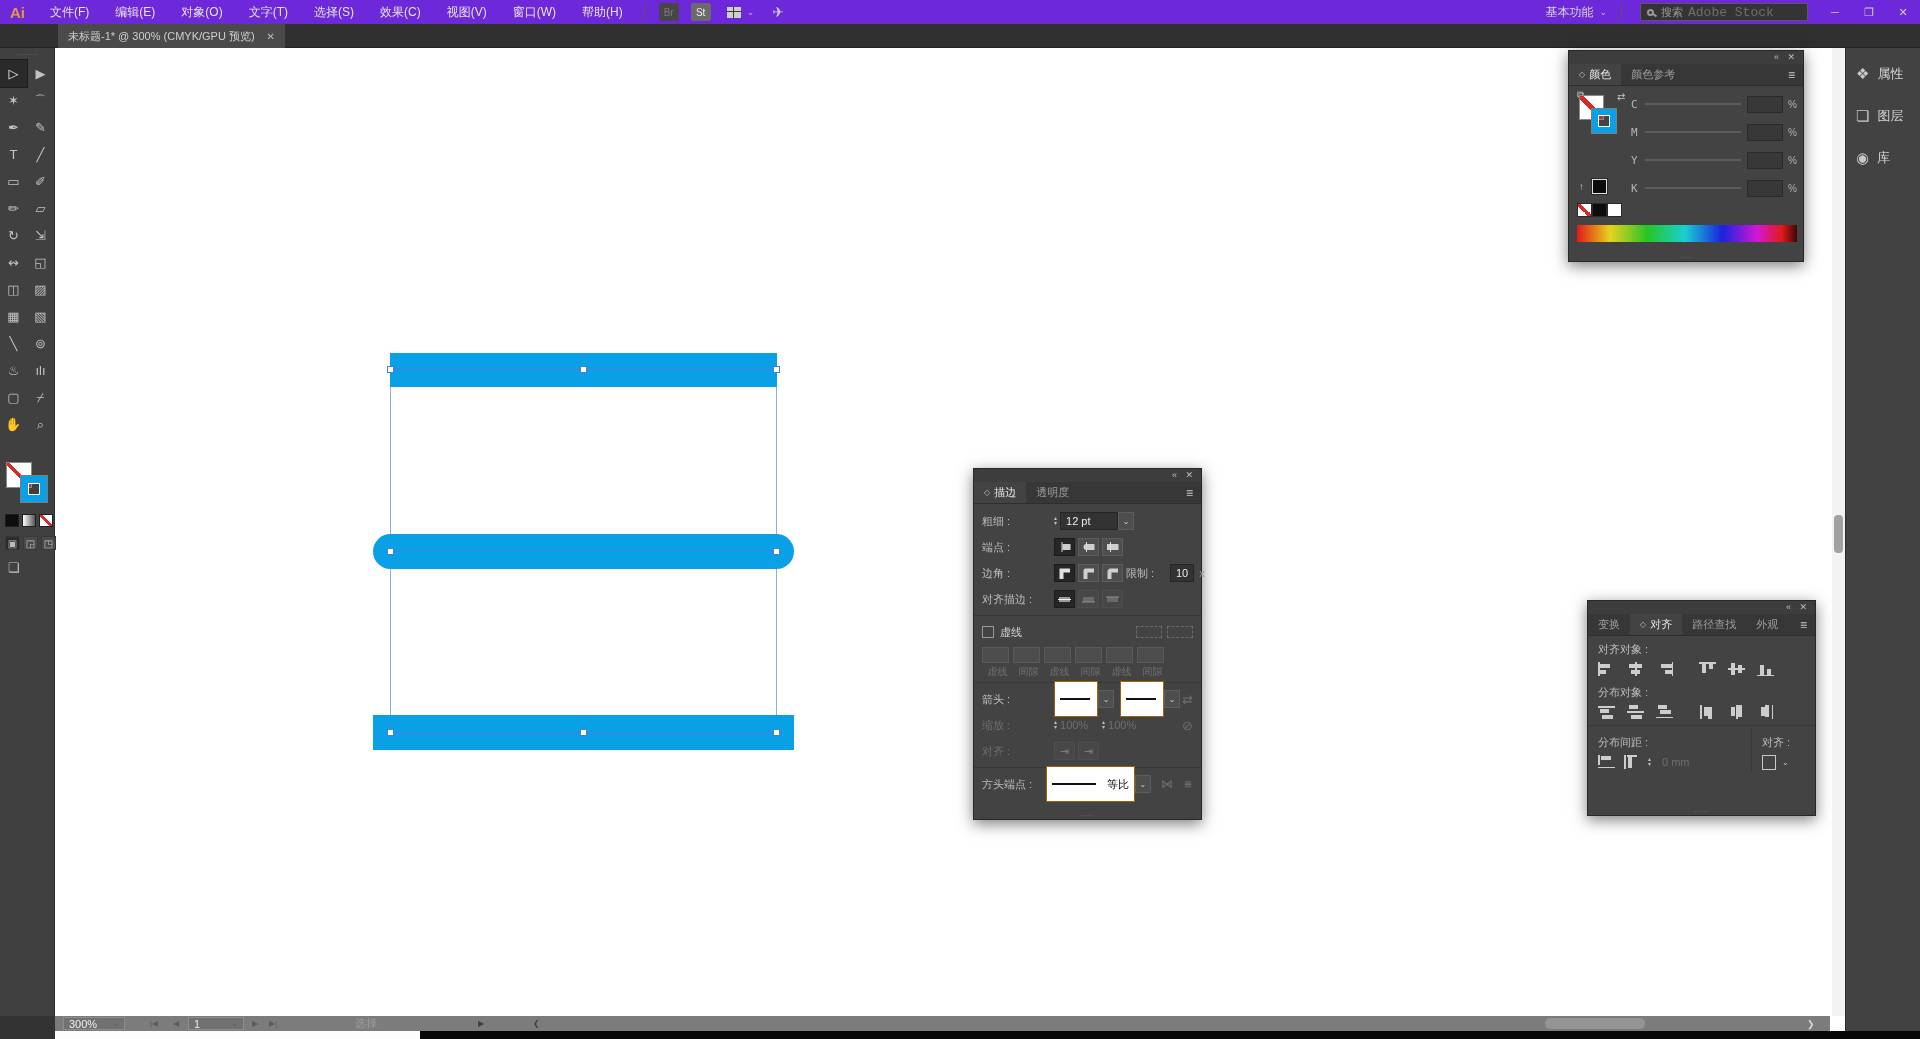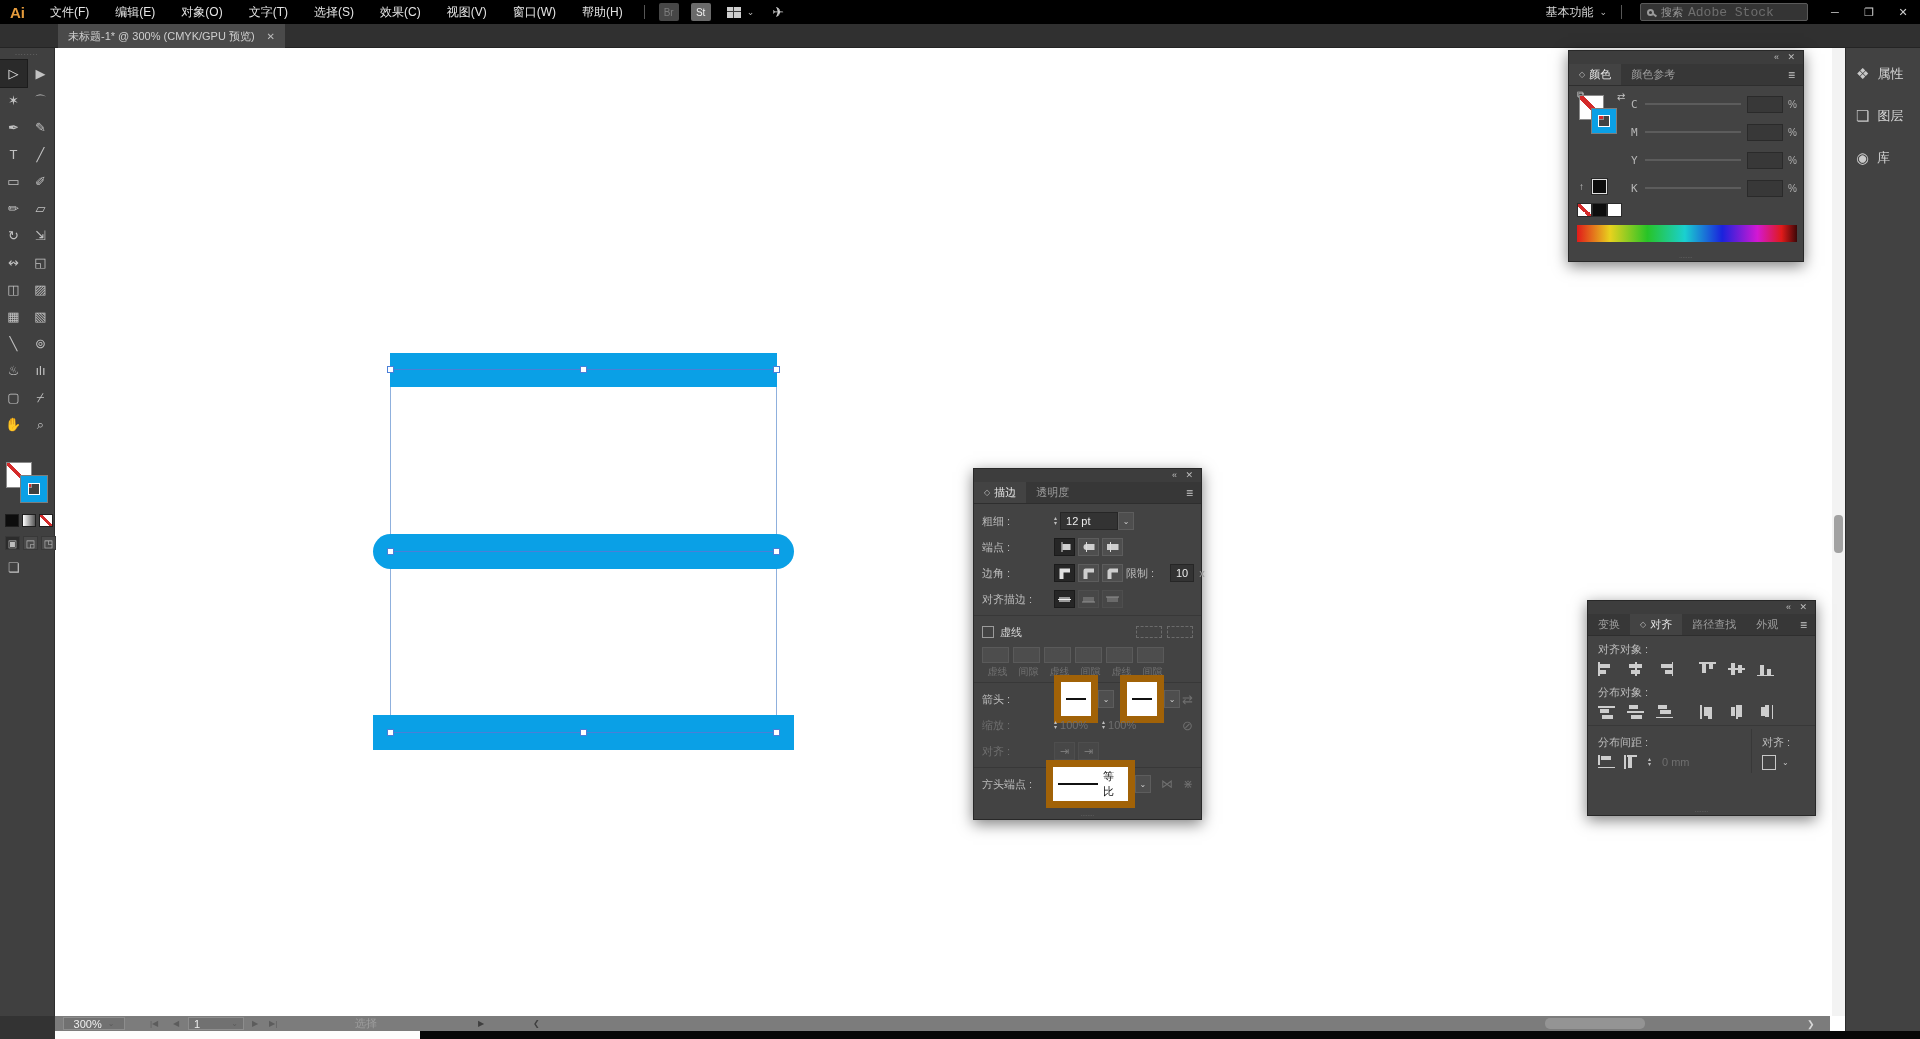--- a/index.html
+++ b/index.html
@@ -1,20 +1,20 @@
 <!DOCTYPE html>
 <html><head>
 <meta charset="utf-8">
 <style>
   *{box-sizing:border-box;margin:0;padding:0}
   html,body{width:1920px;height:1039px;overflow:hidden}
   body{font-family:"Liberation Sans",sans-serif;background:#fff;position:relative;font-size:12px}
 
   
-  #menubar{position:absolute;left:0;top:0;width:1920px;height:24px;background:#000000;display:flex;align-items:center;z-index:40}
+  #menubar{position:absolute;left:0;top:0;width:1920px;height:24px;background:#6d28d9;display:flex;align-items:center;z-index:40}
   #logo{color:#e59b3c;font-weight:bold;font-size:15px;padding:0 12px 0 10px}
   .mi{color:#e4e4e4;font-size:12px;padding:0 13px;line-height:24px;cursor:default}
   .vsep{width:1px;height:14px;background:#565656;margin:0 8px}
   .tbic{width:20px;height:18px;display:flex;align-items:center;justify-content:center;font-size:10px;border-radius:2px;margin:0 6px}
   #ic-br{color:#7d7d7d;background:#474747}
   #ic-st{color:#f0f0f0;background:#6a6a6a}
   .arr{width:14px;height:11px;background:#cfcfcf;display:inline-block;position:relative;margin-left:10px}
   .arr::after{content:"";position:absolute;left:6px;top:0;bottom:0;width:1px;background:#3b3b3b}
   .arr::before{content:"";position:absolute;left:0;right:0;top:4px;height:1px;background:#3b3b3b}
   .chvt{color:#bdbdbd;font-size:9px;margin:0 6px}
@@ -104,21 +104,21 @@
   #strokepanel{left:973px;top:468px;width:229px;height:352px}
   .srow{display:flex;align-items:center;height:26px;padding:0 8px;font-size:11px;color:#bdbdbd;position:relative}
   .slab{width:66px;text-align:left;margin-right:6px;white-space:nowrap;flex:none}
   .slab.dim,.dim{color:#6f6f6f}
   .sbtn{width:21px;height:18px;background:#4e4e4e;border:1px solid #5d5d5d;display:flex;align-items:center;justify-content:center;margin-right:3px;flex:none}
   .sbtn.pressed{background:#262626;border-color:#1b1b1b}
   .sbtn.dimb{opacity:.45}
   .dfield{background:#333;border:1px solid #262626;color:#ececec;font-size:11px;height:18px;display:flex;align-items:center;padding:0 5px}
   .spin{display:inline-flex;flex-direction:column;justify-content:center;line-height:5px;font-size:6px;color:#bdbdbd;margin-right:3px}
   .chv{width:16px;height:18px;background:#4e4e4e;border:1px solid #5d5d5d;color:#cfcfcf;font-size:8px;display:flex;align-items:center;justify-content:center;flex:none}
-  .wdrop{background:#fff;border:7px solid #a16207;height:17px;display:flex;align-items:center;padding:17px 5px;gap:5px}
+  .wdrop{background:#fff;border:1px solid #a16207;height:17px;display:flex;align-items:center;padding:17px 5px;gap:5px}
   .wline{display:inline-block;height:2px;background:#111}
   .divider{height:1px;background:#383838;margin:3px 0}
   .dashbox{width:27px;height:16px;background:#4d4d4d;border:1px solid #5a5a5a;margin-right:4px}
   .dashlbl{width:31px;text-align:center;color:#707070;font-size:10px;flex:none}
   .dashico{width:26px;height:12px;border:1px dashed #8d8d8d;margin-left:5px;opacity:.55}
   .cb{width:12px;height:12px;border:1px solid #9b9b9b;background:transparent;margin-right:6px;flex:none}
 
   
   #alignpanel{left:1587px;top:600px;width:229px;height:216px}
   .alabel{padding:6px 10px 2px;font-size:11px;color:#bdbdbd}
@@ -630,21 +630,21 @@
       <div class="arow">
         <span style="width:14px;height:15px;border:1.5px solid #c8c8c8;display:inline-block"></span>
         <span style="color:#c8c8c8;font-size:8px;margin-left:-6px">⌄</span>
       </div>
     </div>
   </div>
   <div class="pgrip" style="position:absolute;bottom:0;left:0;right:0">∙∙∙∙∙∙∙∙</div>
 </div>
 
 <div id="statusbar">
-  <div class="stitem stbox" style="left:8px;width:62px;justify-content:center">
+  <div class="stitem stbox" style="left:8px;width:62px;justify-content:space-between">
     <span>300%</span>
     <span class="stnav">⌄</span>
   </div>
   <span class="stitem stnav" style="left:95px">|◀</span>
   <span class="stitem stnav" style="left:118px">◀</span>
   <div class="stitem stbox" style="left:133px;width:56px;justify-content:space-between">
     <span>1</span>
     <span class="stnav">⌄</span>
   </div>
   <span class="stitem stnav" style="left:197px">▶</span>

